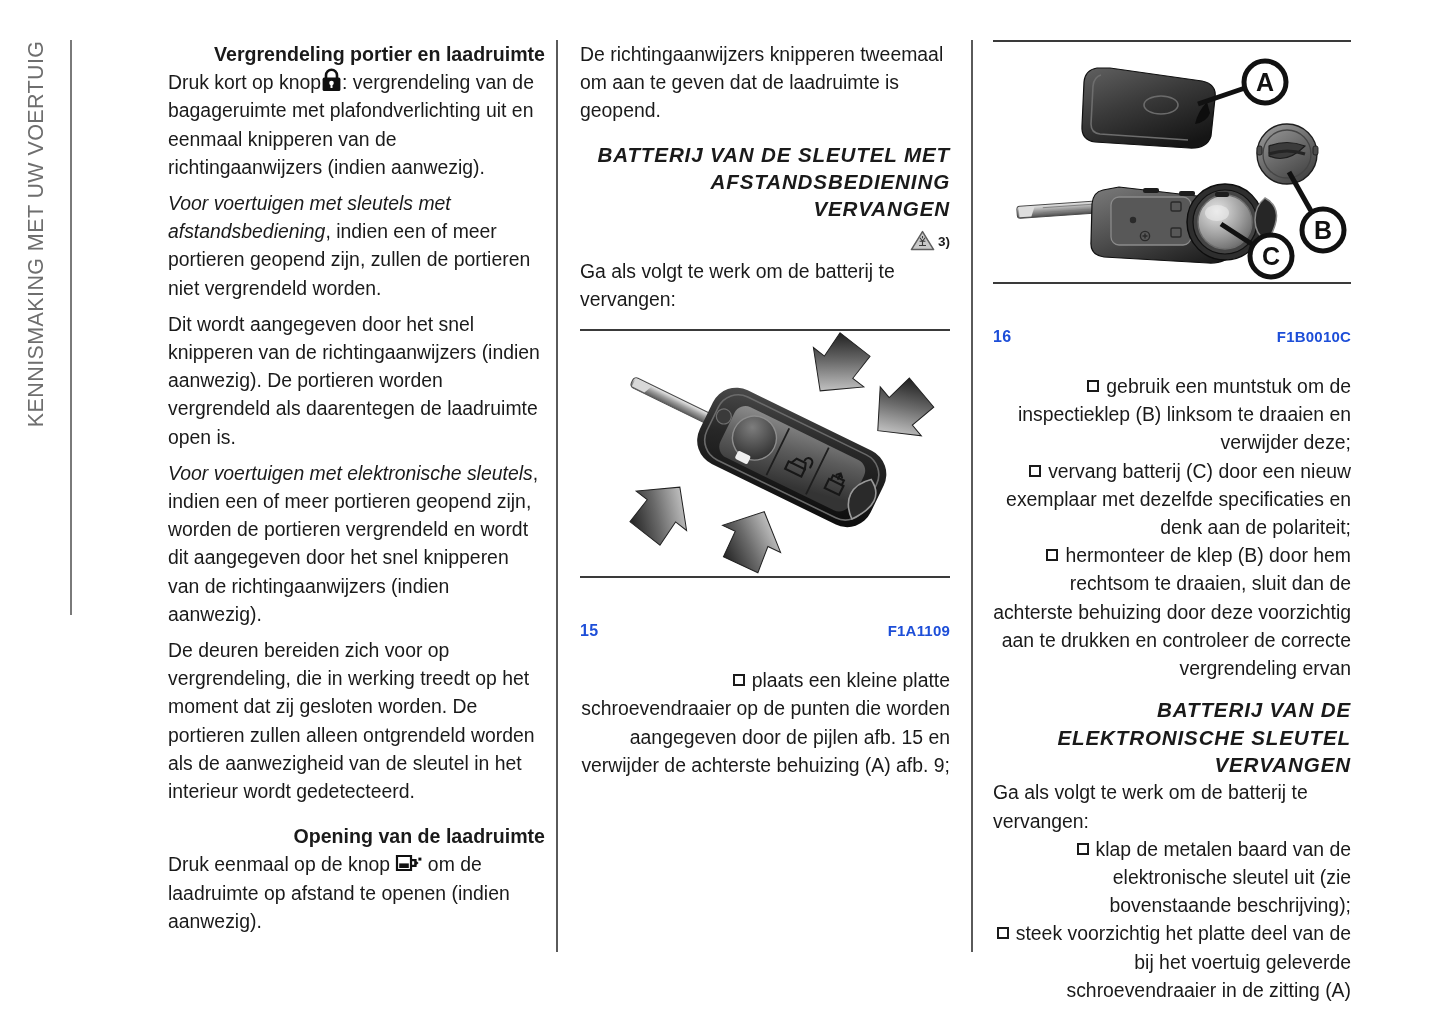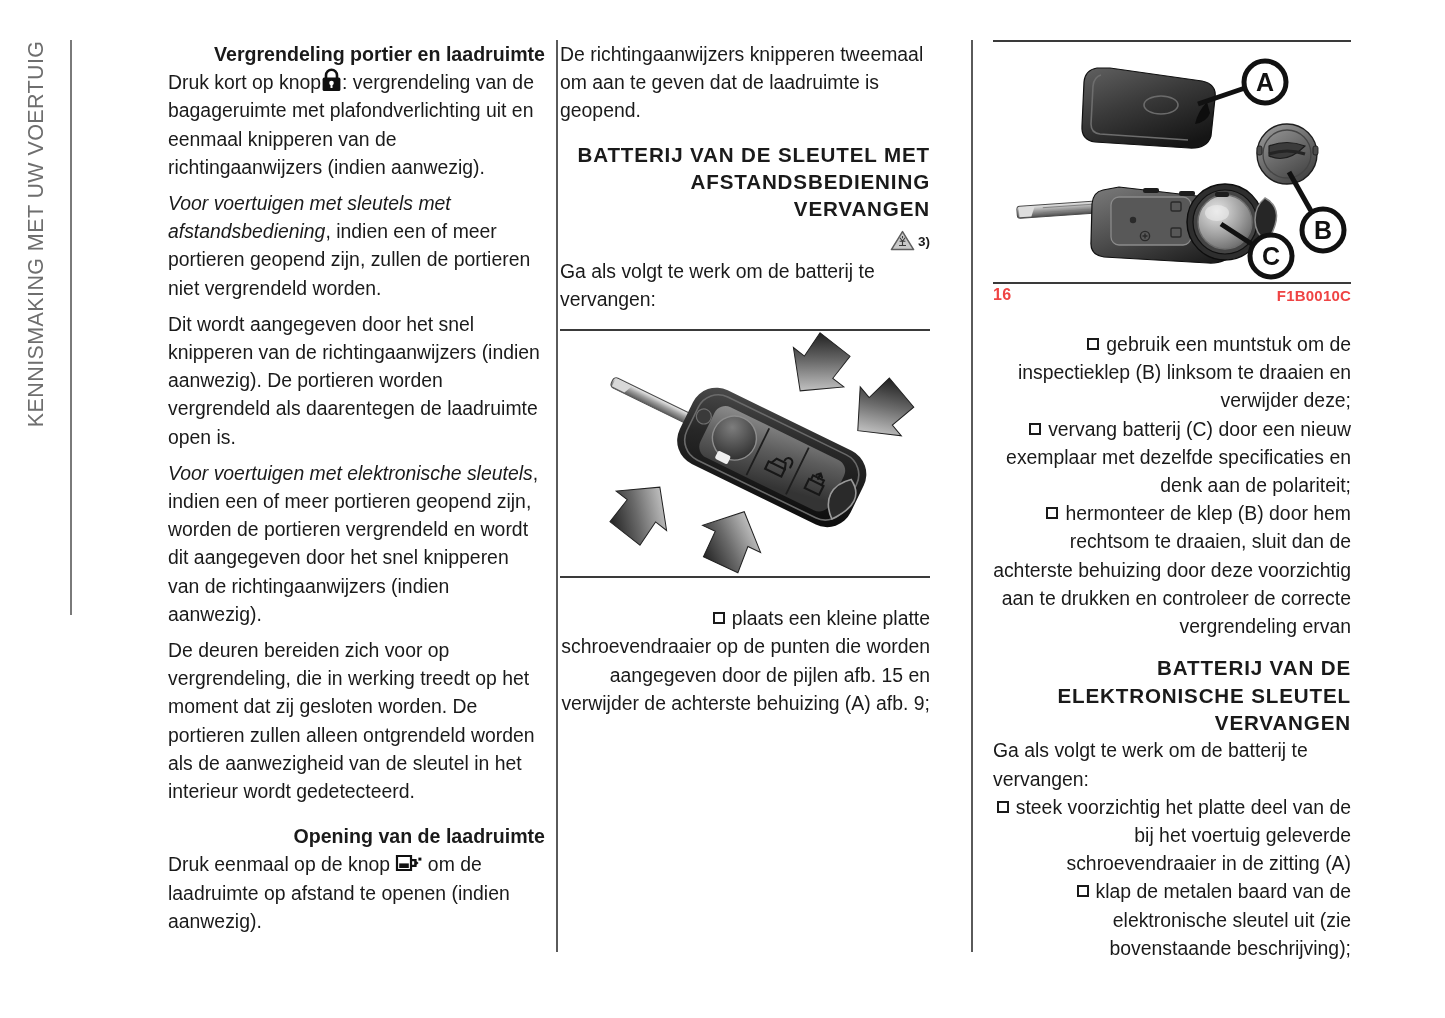--- a/index.html
+++ b/index.html
@@ -28,21 +28,21 @@
     white-space:nowrap;
   }
   #section-tab .tabrule{
     position:absolute; right:0px; top:0px;
     width:2px; height:575px; background:#7a7a7a;
   }
 
   
   .col{position:absolute; top:40px;}
   #col1{left:168px; width:377px;}
-  #col2{left:560px; width:370px;}
+  #col2{left:580px; width:370px;}
   #col3{left:993px; width:358px;}
 
   .coldiv{position:absolute; top:40px; width:2px; height:912px; background:#5a5a5a;}
   #div1{left:556px;}
   #div2{left:971px;}
 
   
   p{margin:0;text-align:right;}
   .body{
     font-size:19.4px; line-height:28.2px;
@@ -53,31 +53,32 @@
     font-size:19.6px; line-height:28.2px; font-weight:bold;
     margin:0 0 0 0;
   }
   .subhead.spaced{margin-top:17px;}
   .it{font-style:italic;}
   .maj{
     font-size:20.6px; line-height:27.4px;
     font-weight:bold; letter-spacing:0.85px;
     text-transform:uppercase;
     margin-top:16px;
+    font-style:italic;
   }
   .maj.tight{margin-top:14px;}
 
   
   .figure{position:relative;}
   .fig-rule-top{height:2px;background:#3a3a3a;width:100%;}
   .fig-rule-bot{height:2px;background:#3a3a3a;width:100%;}
   .fig-caption{
-    display:flex;justify-content:space-between;align-items:center;
-    font-size:15px;font-weight:bold;color:#ef4444;
-    padding-top:2px;letter-spacing:0.3px;
+    display:flex;justify-content:space-between;align-items:flex-start;
+    font-size:15px;font-weight:bold;color:#1d4ed8;
+    padding-top:2px;letter-spacing:0.3px;margin-top:42px;
   }
   .fig-caption .num{font-size:16px;}
   .fig-caption .code{font-size:15px;letter-spacing:0.2px;}
 
   
   .bul{
     font-size:19.4px; line-height:28.2px;
     display:block;
   }
   .bulsq{
@@ -238,20 +239,24 @@
           <path d="M238 8 L276 8 L276 36 L290 36 L258 66 L226 36 L240 36 Z" transform="rotate(38 258 37)" fill="url(#arrg)" stroke="#202020" stroke-width="1"></path>
 
           <path d="M300 52 L338 52 L338 80 L352 80 L320 110 L288 80 L302 80 Z" transform="rotate(50 320 81)" fill="url(#arrg)" stroke="#202020" stroke-width="1"></path>
 
           <path d="M62 150 L100 150 L100 178 L114 178 L82 208 L50 178 L64 178 Z" transform="rotate(218 82 179)" fill="url(#arrg2)" stroke="#202020" stroke-width="1"></path>
 
           <path d="M152 178 L190 178 L190 206 L204 206 L172 236 L140 206 L154 206 Z" transform="rotate(205 172 207)" fill="url(#arrg2)" stroke="#202020" stroke-width="1"></path>
         </g>
       </svg>
       <div class="fig-rule-bot"></div>
+      <div class="fig-caption">
+        <span class="num">15</span>
+        <span class="code">F1A1109</span>
+      </div>
     </div>
 
     <p class="bul" style="margin-top:26px;"><span class="bulsq"></span><span>plaats een kleine platte schroevendraaier op de punten die worden aangegeven door de pijlen afb. 15 en verwijder de achterste behuizing (A) afb. 9;</span></p>
 
   </div>
 
   <div class="col" id="col3">
 
     <div class="figure">
       <div class="fig-rule-top"></div>
@@ -361,21 +366,21 @@
     <p class="bul" style="margin-top:26px;"><span class="bulsq"></span><span>gebruik een muntstuk om de inspectieklep (B) linksom te draaien en verwijder deze;</span></p>
 
     <p class="bul"><span class="bulsq"></span><span>vervang batterij (C) door een nieuw exemplaar met dezelfde specificaties en denk aan de polariteit;</span></p>
 
     <p class="bul"><span class="bulsq"></span><span>hermonteer de klep (B) door hem rechtsom te draaien, sluit dan de achterste behuizing door deze voorzichtig aan te drukken en controleer de correcte vergrendeling ervan</span></p>
 
     <p class="maj tight">BATTERIJ VAN DE ELEKTRONISCHE SLEUTEL VERVANGEN</p>
 
     <p class="body">Ga als volgt te werk om de batterij te vervangen:</p>
 
+    <p class="bul"><span class="bulsq"></span><span>klap de metalen baard van de elektronische sleutel uit (zie bovenstaande beschrijving);</span></p>
+
     <p class="bul"><span class="bulsq"></span><span>steek voorzichtig het platte deel van de bij het voertuig geleverde schroevendraaier in de zitting (A)</span></p>
 
-    <p class="bul"><span class="bulsq"></span><span>klap de metalen baard van de elektronische sleutel uit (zie bovenstaande beschrijving);</span></p>
-
   </div>
 
   <div id="page-number">24</div>
 
 </div>
 
 </body></html>

